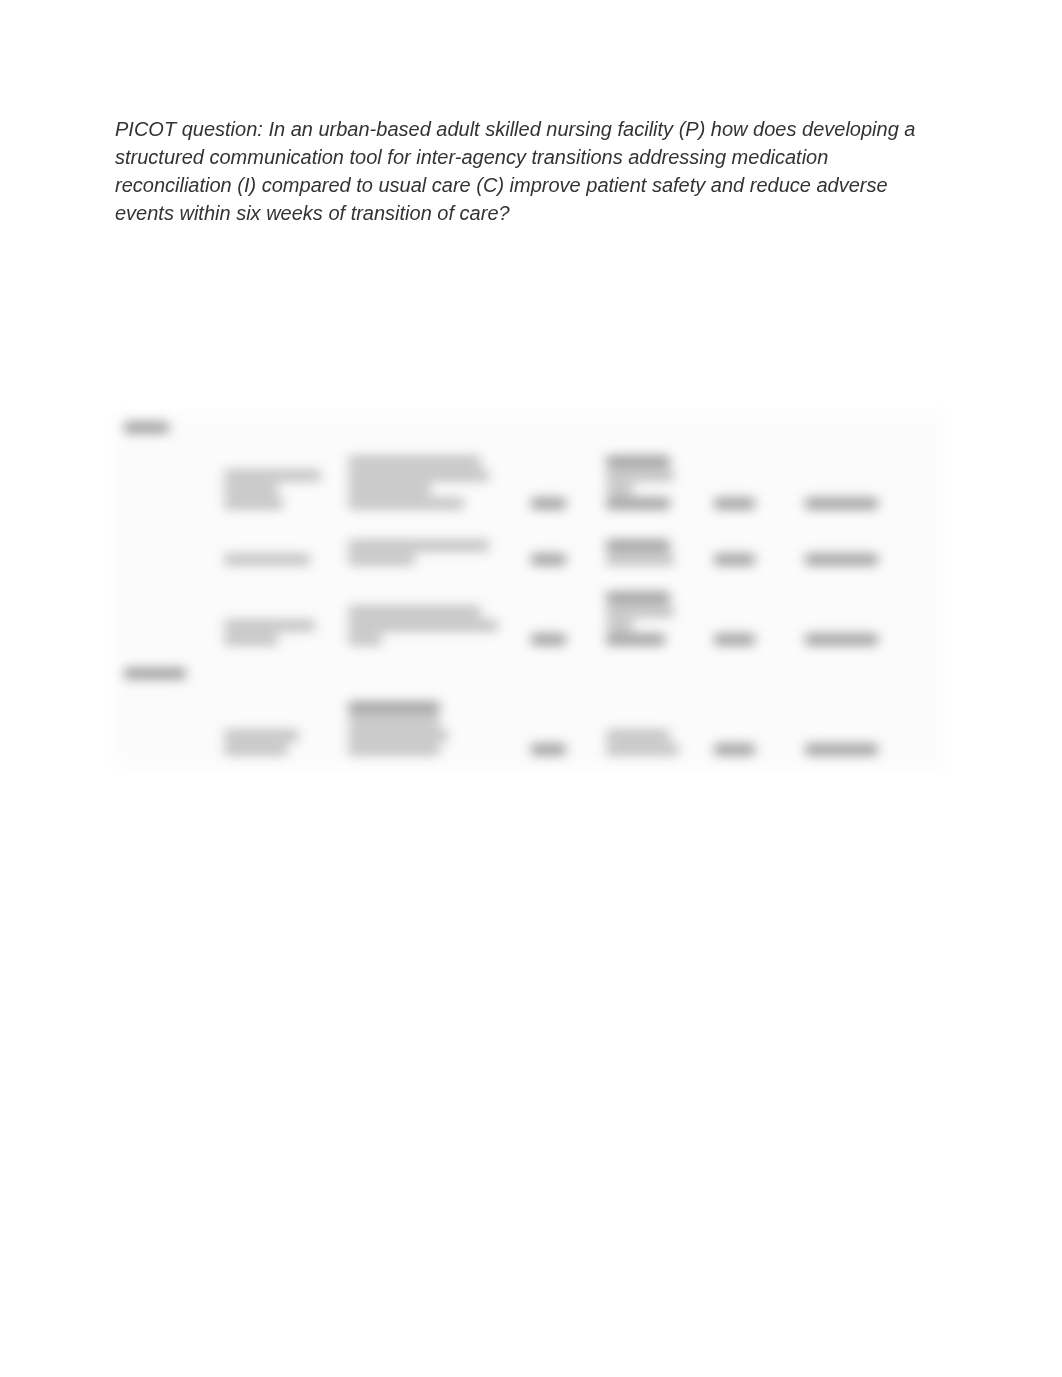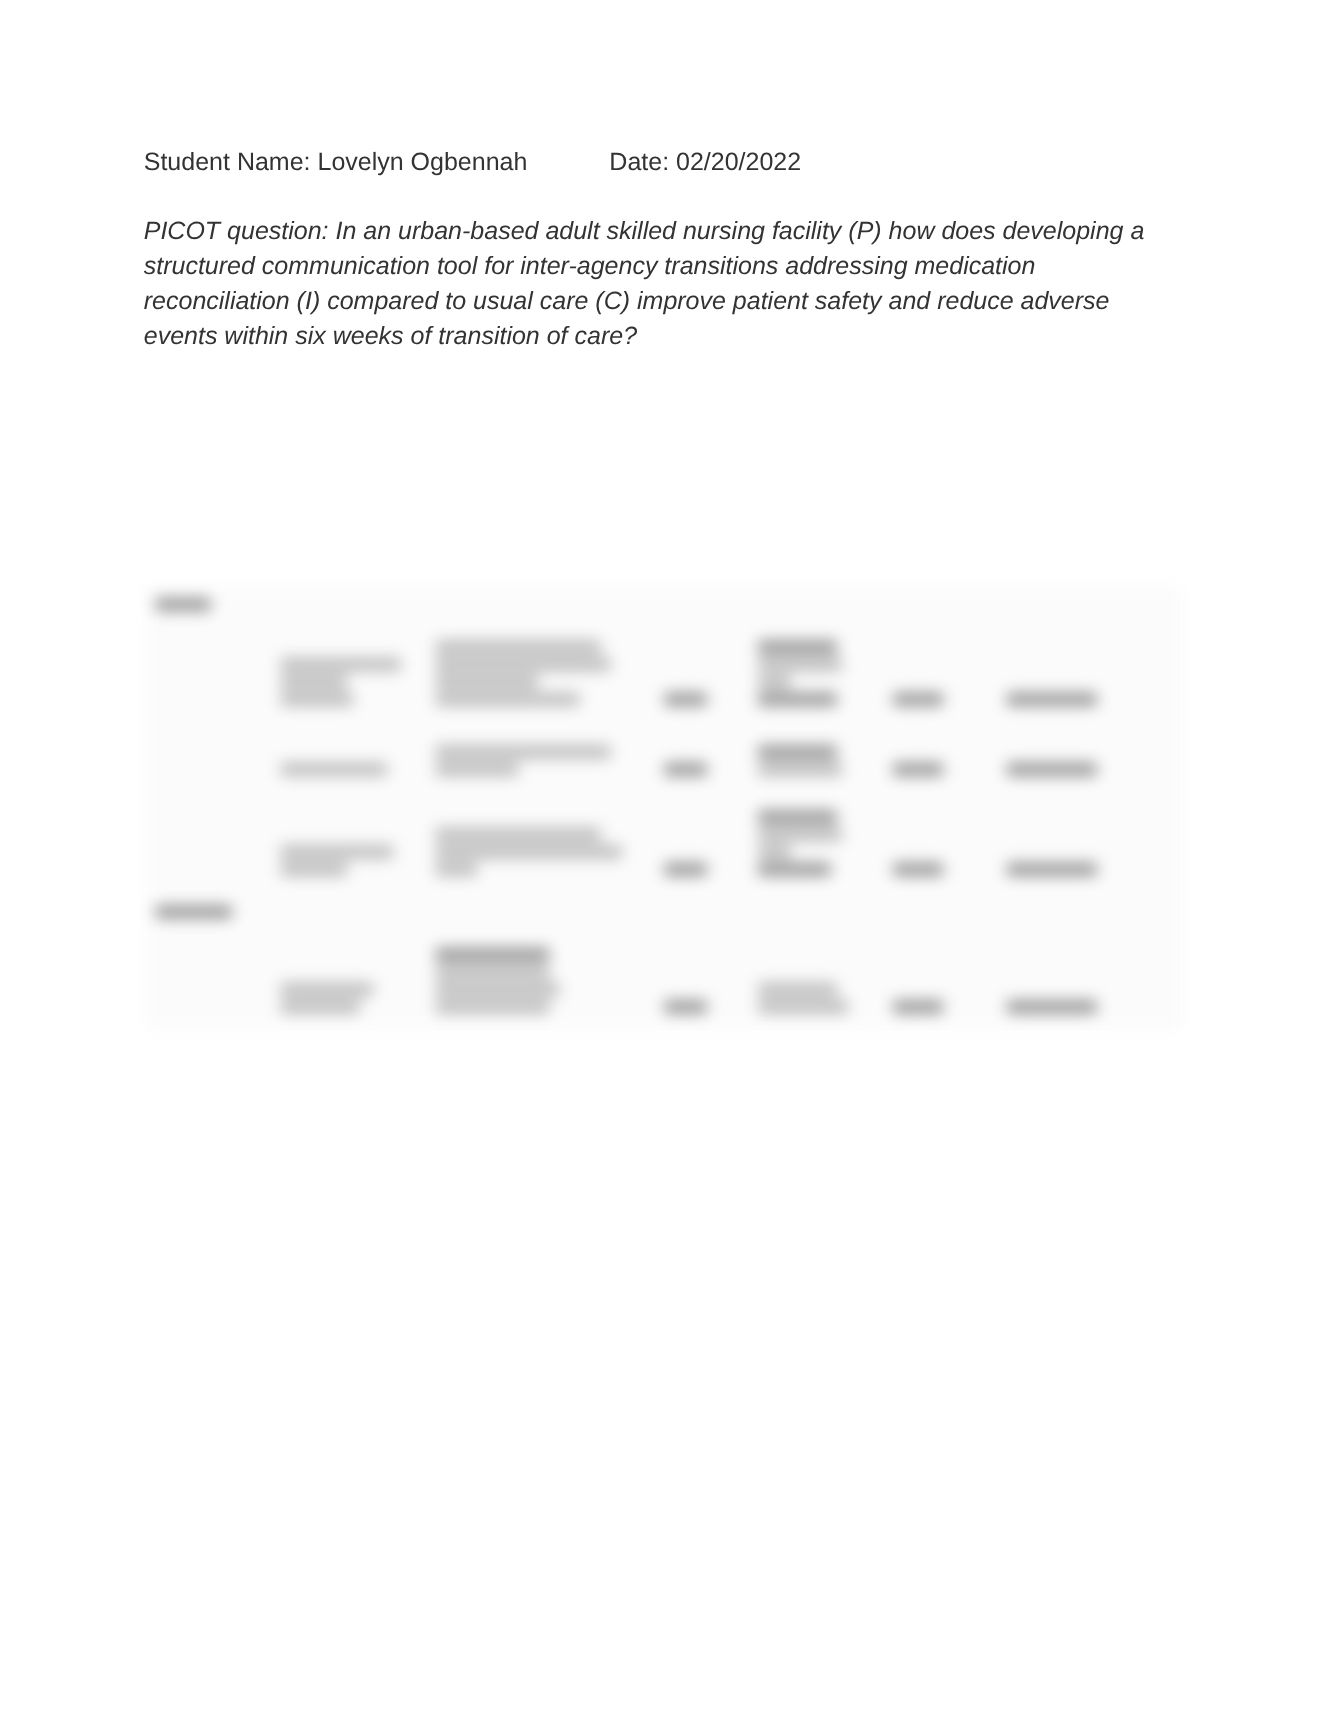--- a/index.html
+++ b/index.html
@@ -88,30 +88,20 @@
     .col3 { width: 9%; }
     .col4 { width: 13%; }
     .col5 { width: 11%; }
     .col6 { width: 18%; }
   </style>
 </head>
 <body>
 
 <div class="page">
 
-  <div class="header-line">
-    <span class="name-field">
-      <span>Student Name:</span>
-      <span>Lovelyn Ogbennah</span>
-    </span>
-    <span class="date-field">
-      <span>Date:</span>
-      <span>02/20/2022</span>
-    </span>
-  </div>
 
   <div class="picot">
     <span>PICOT question:</span>
     <span>In an urban-based adult skilled nursing facility (P) how does developing a structured communication tool for inter-agency transitions addressing medication reconciliation (I) compared to usual care (C) improve patient safety and reduce adverse events within six weeks of transition of care?</span>
   </div>
 
   <div class="table-wrap">
     <table class="blur-table">
       <colgroup>
         <col class="col0">

